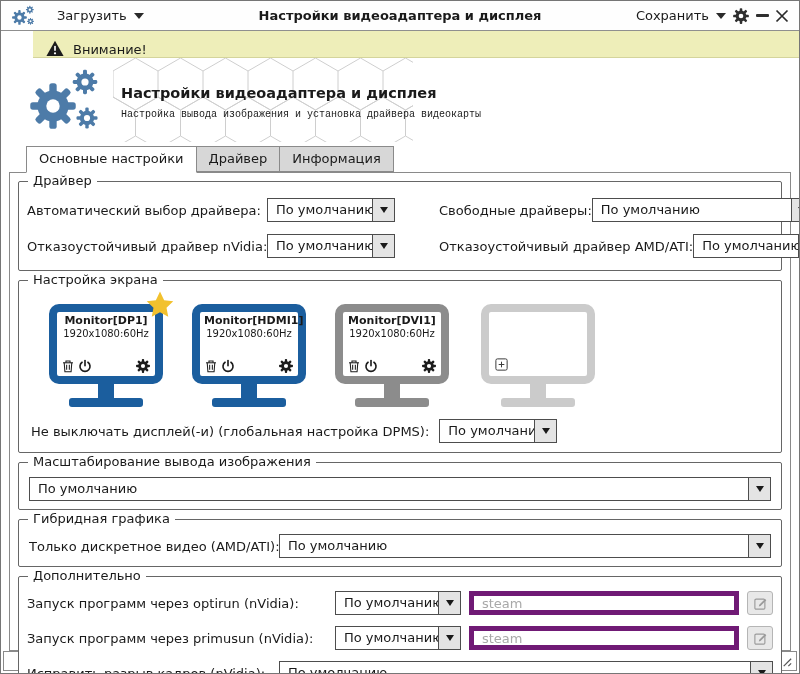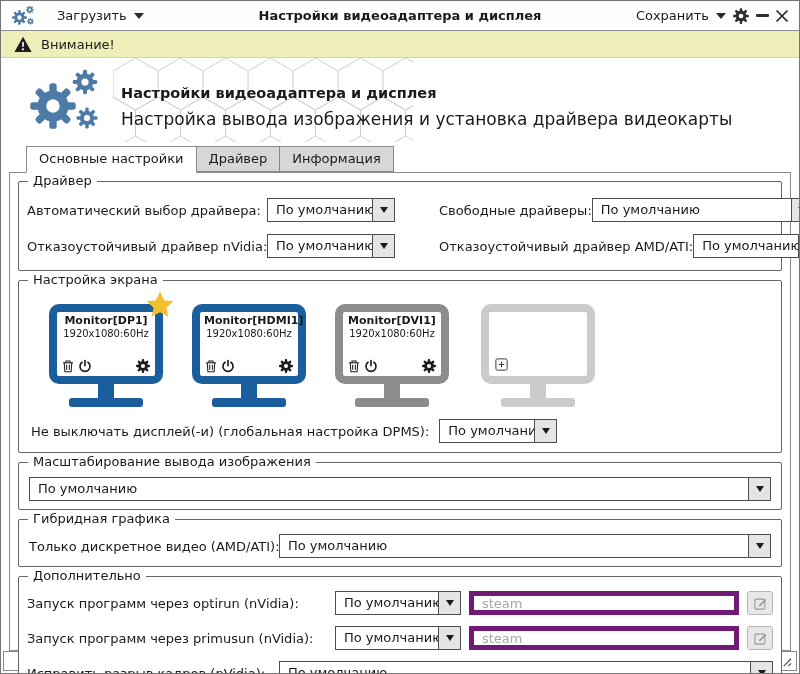--- a/index.html
+++ b/index.html
@@ -12,29 +12,29 @@
   .tb-logo { width:26px; height:21px; color:#4d7ba8; flex:0 0 auto; }
   .tb-btn { display:flex; align-items:center; gap:7px; margin-left:20px; cursor:default; }
   .tb-title { position:absolute; left:50%; transform:translateX(-50%); font-weight:bold; white-space:nowrap; }
   .tb-right { margin-left:auto; display:flex; align-items:center; gap:6px; }
   .caret { width:0; height:0; border-left:5px solid transparent; border-right:5px solid transparent; border-top:6px solid #2a2a2a; }
   .tb-gear { width:18px; height:18px; color:#2f2f2f; }
   .tb-min { width:13px; height:3px; background:#2f2f2f; border-radius:1px; }
   .tb-close { width:14px; height:14px; }
 
   
-  .warnbar { height:27px; background:#eeeeb9; border-bottom:1px solid #d4d49c; display:flex; align-items:center; padding:0 13px; gap:9px; }
+  .warnbar { height:27px; background:#eeeeb9; border-bottom:1px solid #d4d49c; display:flex; align-items:flex-end; padding:0 13px; gap:9px;margin-left:32px; }
   .warn-icon { width:18px; height:17px; }
 
   
   .header { height:84px; position:relative; background:#fff; overflow:hidden; }
   .hexbg { position:absolute; left:112px; top:0; right:0; height:100%; opacity:.85; }
   .logo { position:absolute; left:26px; top:10px; width:80px; height:64px; color:#4d7ba8; }
   .hd-title { position:absolute; left:120px; top:27px; font-weight:bold; font-size:14.5px; }
-  .hd-sub { position:absolute; left:120px; top:51px; font-size:17px; }
+  .hd-sub { position:absolute; left:120px; top:51px; font-size:10px;font-family:Liberation Mono, monospace; }
 
   
   .tabs { display:flex; margin:4px 0 0 25px; position:relative; z-index:2; height:26px; }
   .tab { border:1px solid #8a8a8a; background:#d7d7d7; padding:4px 12px 0; margin-right:-1px; white-space:nowrap; }
   .tab.active { background:#fff; border-bottom:1px solid #fff; margin-bottom:-1px; }
 
   
   .pane { margin:0 8px; border:1px solid #8a8a8a; height:479px; padding:8px 6px 4px; position:relative; z-index:1; background:#fff; }
 
   .group { position:relative; border:1px solid #666; border-radius:2px; margin:0 2px 9px; padding:13px 8px 7px; background:#fff; }

